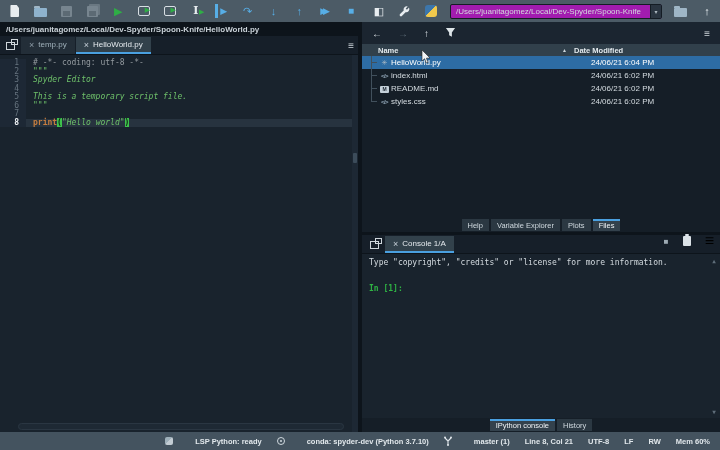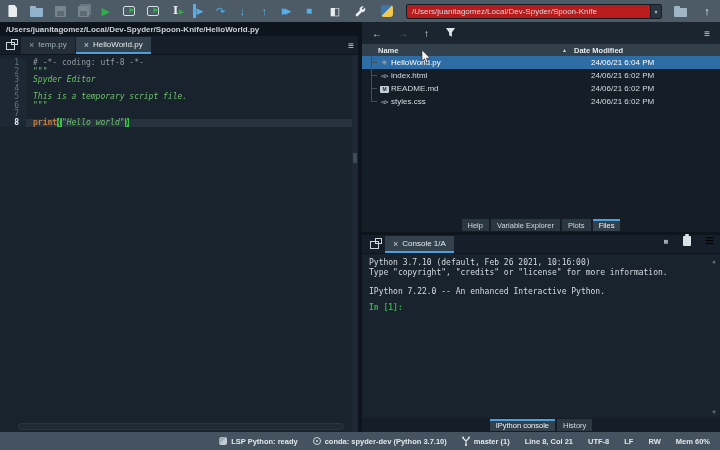--- a/index.html
+++ b/index.html
@@ -22,21 +22,21 @@
   .cellrect { width:12px; height:10px; border:1px solid #d7dee3; border-radius:2px; position:relative; }
   .cellrect > span { position:absolute; right:-1px; bottom:-2px; font-size:7px; color:#2fae46; }
   .ibeam { font-family:"DejaVu Serif", serif; font-size:11px; color:#e8edf0; position:relative; }
   .ibeam > span { position:absolute; right:-6px; bottom:-1px; font-size:7px; }
   .dbg { border-left:3px solid #57aee6; padding-left:1px; font-size:9px; }
   .dblplay { letter-spacing:-4px; font-size:9px; padding-right:4px; }
   .sq { font-size:10px; }
   .wrench-svg { width:13px; height:13px; }
   .pylogo { width:12px; height:12px; border-radius:3px; background:linear-gradient(135deg,#3c76ab 50%,#f2c94c 50%); }
   .tb-right { margin-left:2px; display:flex; align-items:center; gap:12px; }
-  .wd-combo { width:256px; height:15px; background:#b91c1c; border:1px solid #141c24; border-radius:2px;
+  .wd-combo { width:212px; height:15px; background:#a21caf; border:1px solid #141c24; border-radius:2px;
               display:flex; align-items:center; font-size:8px; color:#d3dade; }
   .wd-combo .wd-text { flex:1; padding:0 5px; white-space:nowrap; overflow:hidden; }
   .wd-combo .wd-drop { width:11px; height:100%; background:#2a3541; display:flex; align-items:center; justify-content:center;
                        font-size:6px; color:#aeb9c1; border-left:1px solid #141c24; }
 
   
   .main { position:absolute; top:22px; left:0; right:0; bottom:18px; display:flex; }
 
   
   .editor-pane { width:358px; display:flex; flex-direction:column; background:#19232d; }
@@ -113,21 +113,21 @@
                   font-size:8px; line-height:9.5px; color:#d4dbe0; background:#19232d; }
   .console-body .cline { white-space:pre; min-height:9.5px; }
   .console-body .prompt { color:#2fb344; font-weight:bold; margin-top:7px; }
   .vscroll { position:absolute; right:1px; top:2px; bottom:2px; width:10px; display:flex; flex-direction:column;
              justify-content:space-between; align-items:center; font-size:6px; color:#5f6e7a; }
 
   
   .statusbar { position:absolute; left:0; right:0; bottom:0; height:18px; background:#44535f;
                display:flex; align-items:center; justify-content:flex-end; gap:15px; padding:0 10px;
                font-size:7.5px; color:#e2e8ec; font-weight:bold; }
-  .status-item { display:flex; align-items:center; gap:4px; white-space:nowrap;text-align:right; }
+  .status-item { display:flex; align-items:center; gap:22px; white-space:nowrap;text-align:right; }
   .si-python { width:8px; height:8px; border-radius:2px; background:linear-gradient(135deg,#9fb0ba 50%,#c3ccd3 50%); }
   .si-conda { width:8px; height:8px; border:1px solid #cfd8de; border-radius:50%; position:relative; }
   .si-conda::after { content:''; position:absolute; left:2px; top:2px; width:2px; height:2px; background:#cfd8de; border-radius:50%; }
 
   
   .mouse-cursor { position:absolute; left:421px; top:50px; width:11px; height:14px; z-index:50; pointer-events:none; }
 </style>
 </head>
 <body>
 
@@ -315,24 +315,22 @@
             </div>
           </div>
           <div class="icons-r">
             <span class="ci">■</span>
             <span class="clip-ico"></span>
             <span class="menu-r">≡</span>
           </div>
         </div>
         <div class="console-body">
           <div id="console-lines">
-              <div class="cline">Python 3.7.10 (default, Feb 26 2021, 10:16:00)</div>
               <div class="cline">Type "copyright", "credits" or "license" for more information.</div>
               <div class="cline">&nbsp;</div>
-              <div class="cline">IPython 7.22.0 -- An enhanced Interactive Python.</div>
             </div>
           <div class="prompt">In [1]:</div>
           <div class="vscroll">
             <span>▲</span>
             <span>▼</span>
           </div>
         </div>
         <div class="pane-tabs" id="console-bottom-tabs">
             <div class="ptab active">IPython console</div>
             <div class="ptab">History</div>

